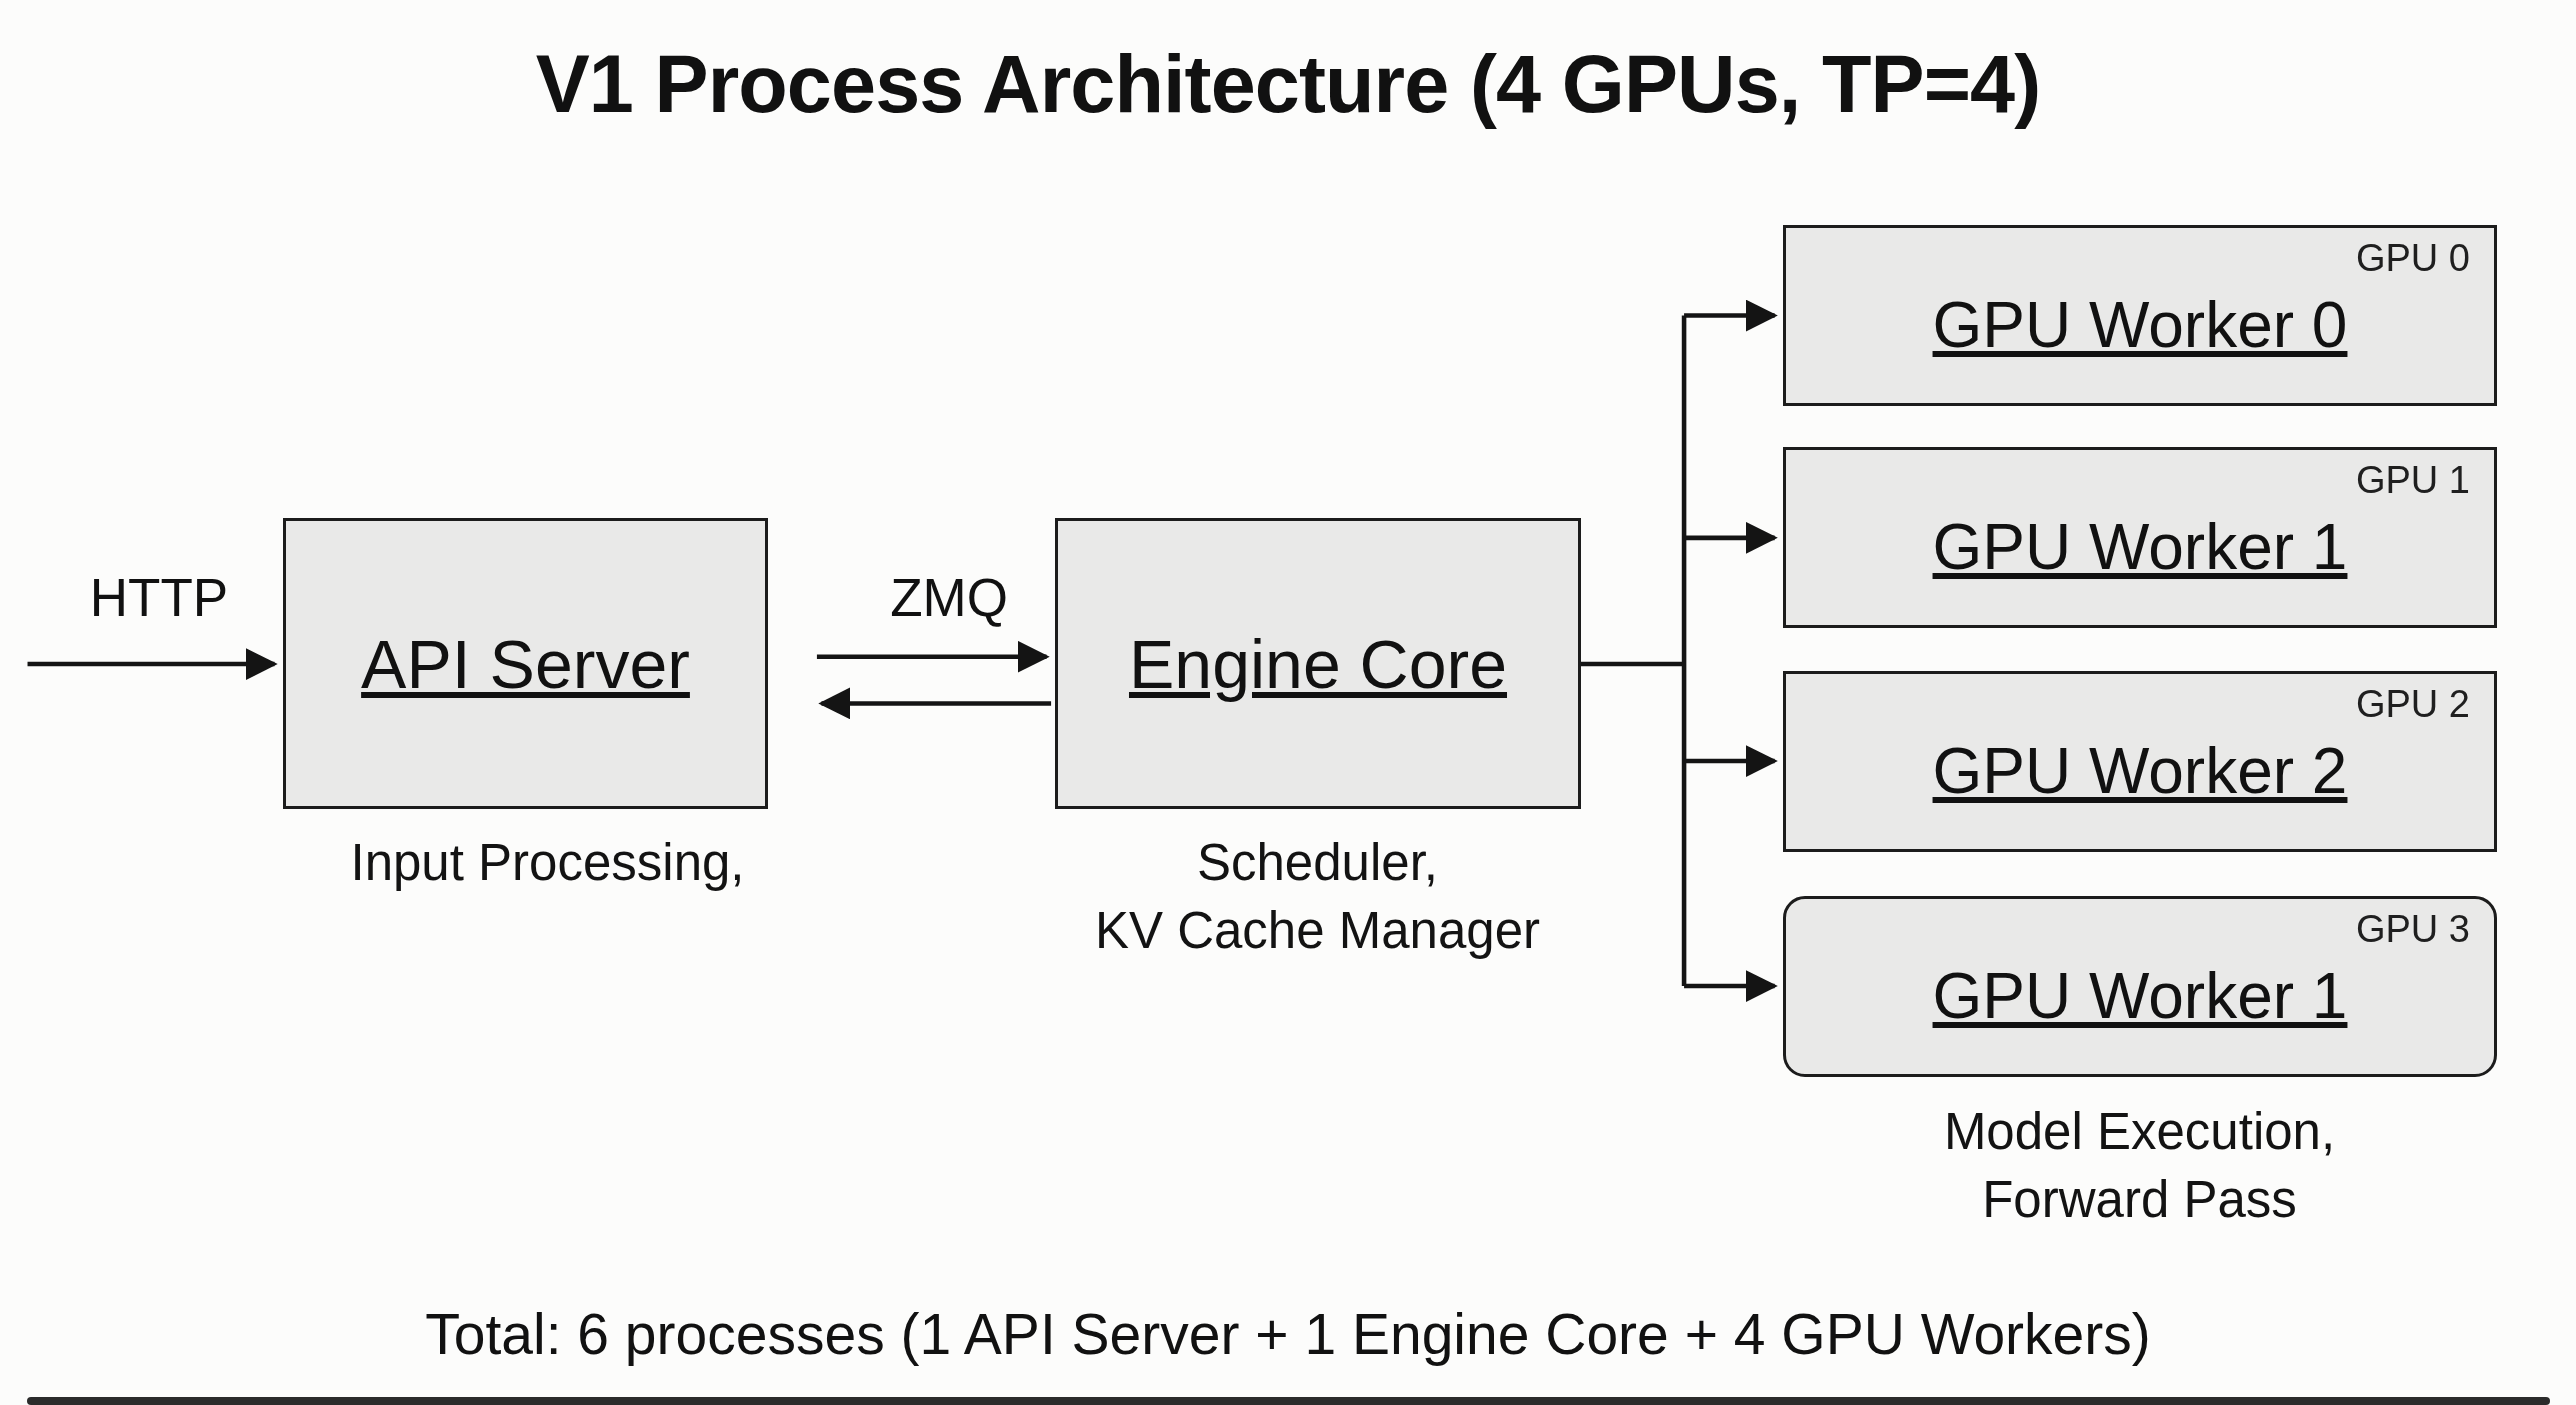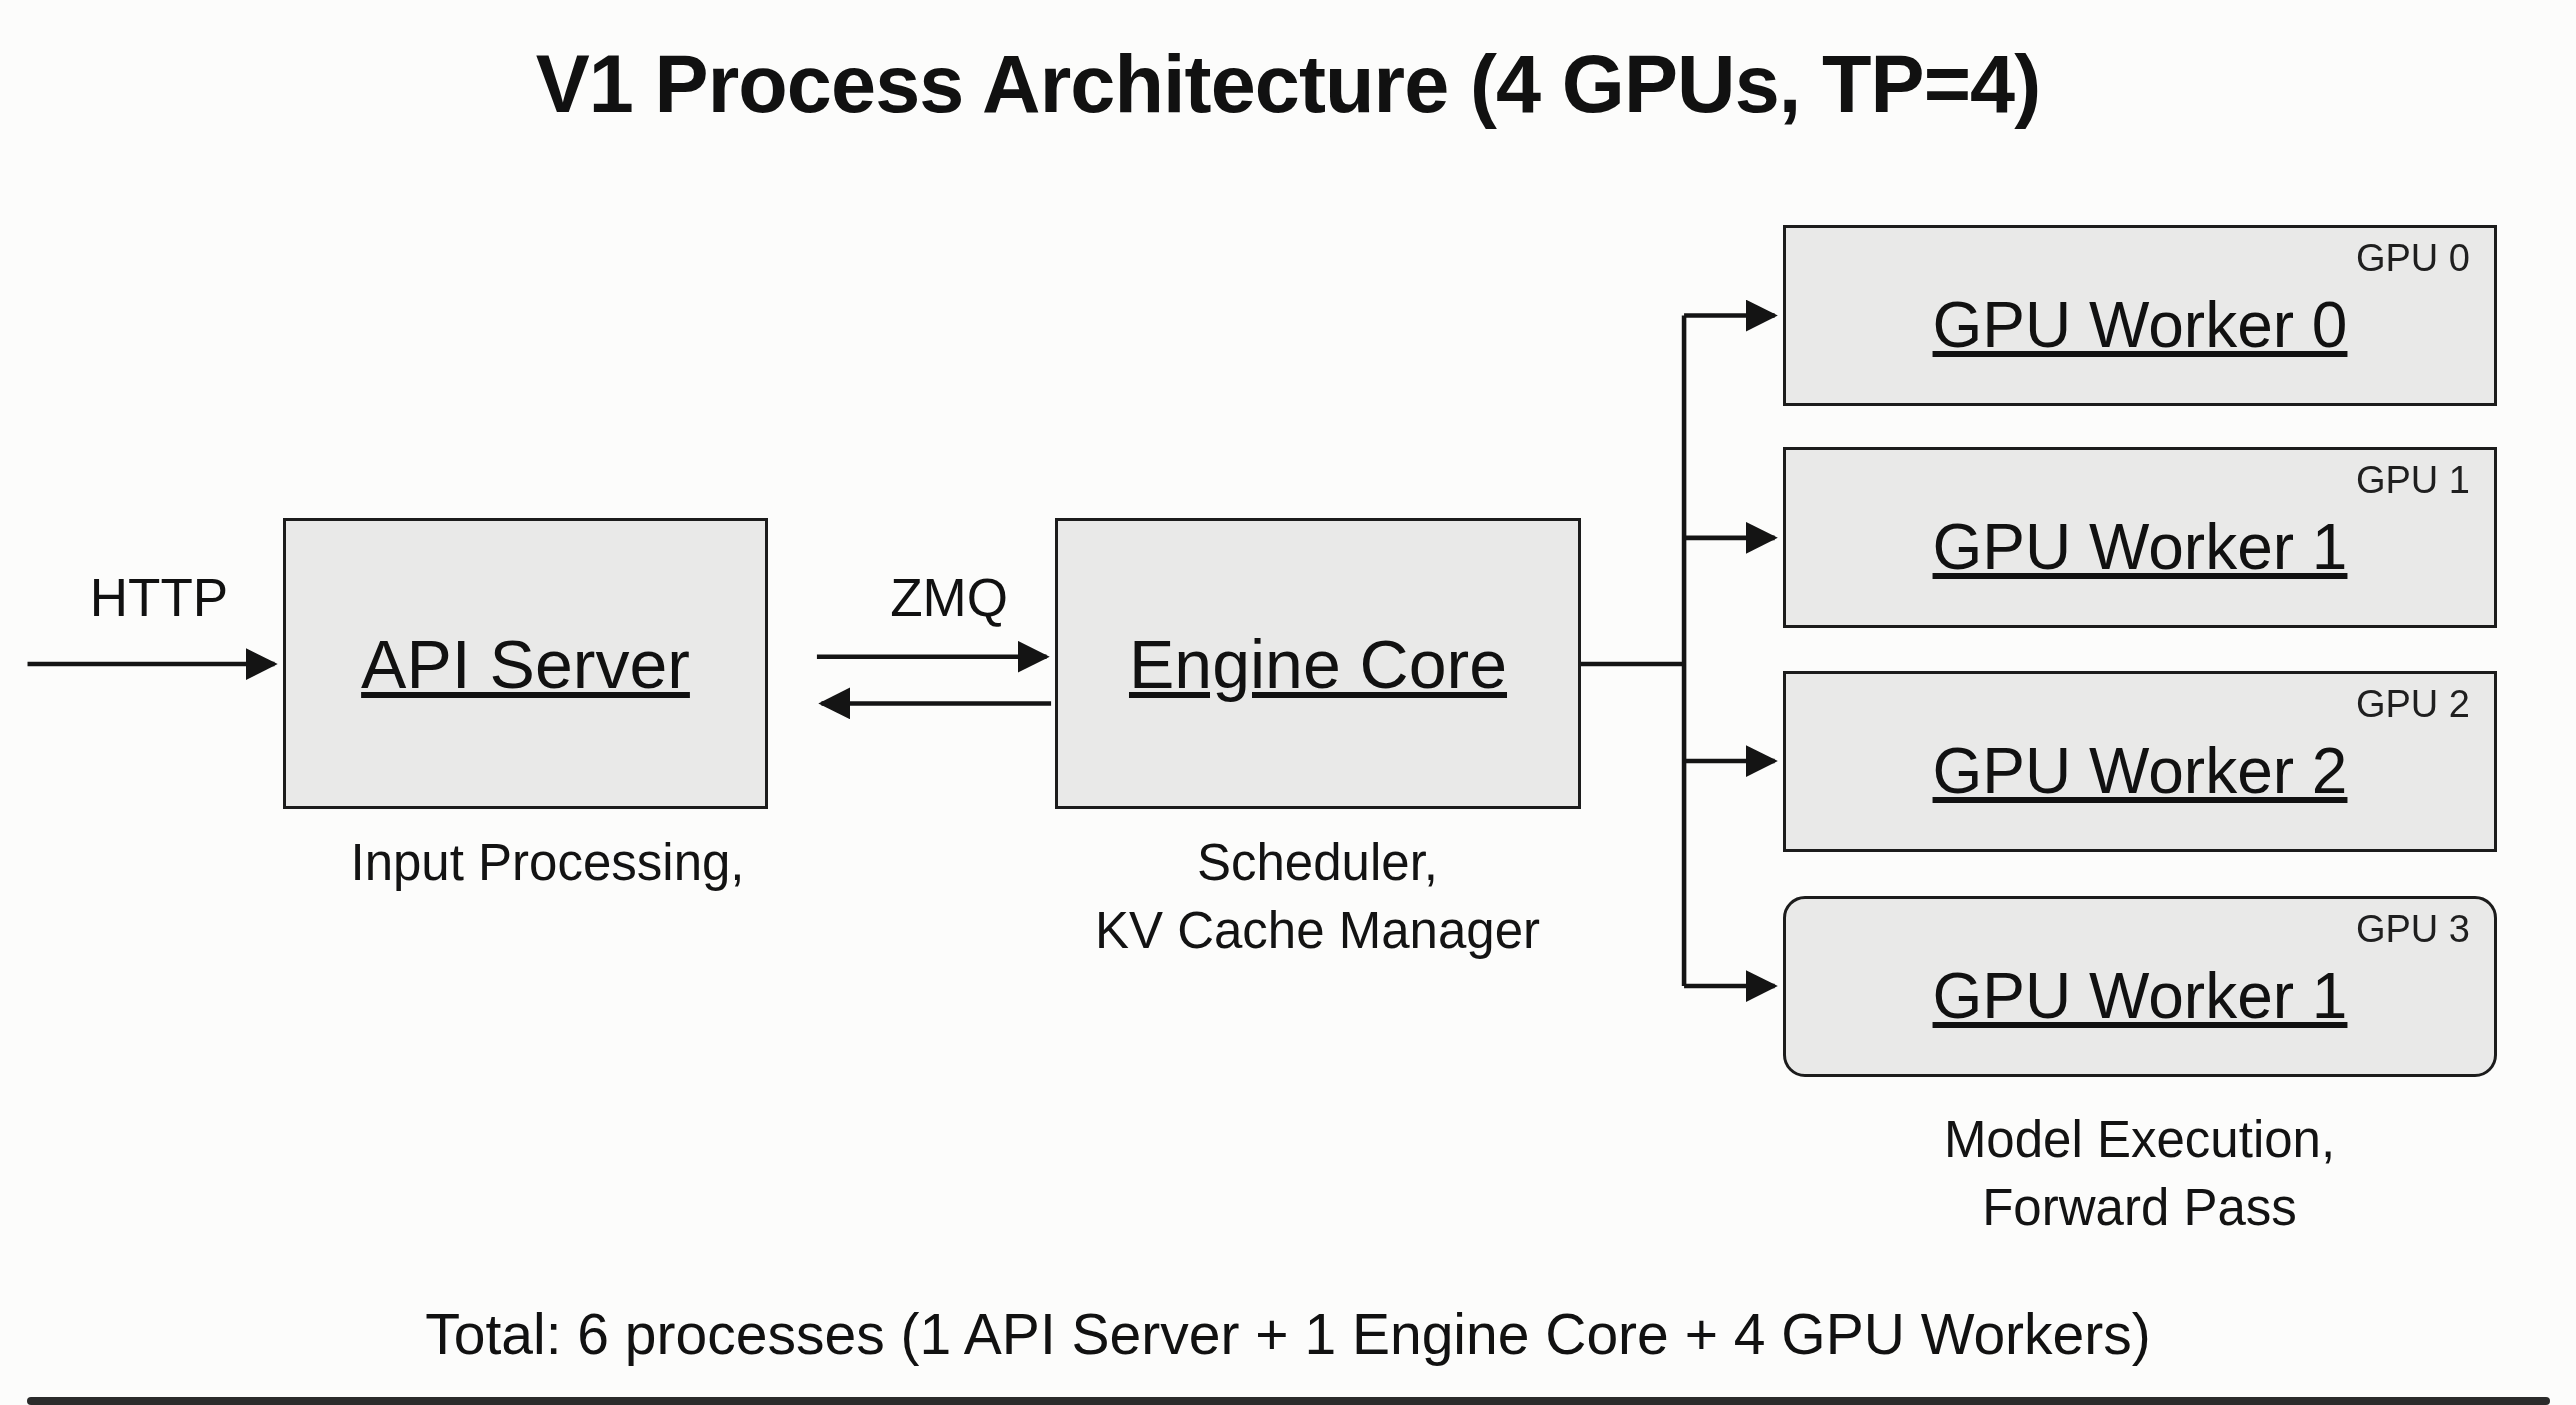--- a/index.html
+++ b/index.html
@@ -45,21 +45,21 @@
   }
   .http-label { left: 40px;  top: 567px; }
   .zmq-label  { left: 814px; top: 567px; margin-left: 16px; }
 
   .caption {
     position: absolute; width: 695px; text-align: center;
     font-size: 51px; line-height: 1.34; color: #131313;
   }
   .api-caption     { left: 200px;  top: 829px; }
   .engine-caption  { left: 970px; top: 829px; }
-  .workers-caption { left: 1792px; top: 1098px; margin-top: 8px; }
+  .workers-caption { left: 1792px; top: 1098px; }
 
   .footer {
     position: absolute; top: 1301px; left: 0; width: 100%;
     text-align: center; font-size: 57px; color: #111;
   }
 
   .bottom-bar {
     position: absolute; bottom: 0; left: 27.4px; right: 25.6px; height: 8.2px;
     background: #2b2b2b; border-radius: 4.6px;
   }

